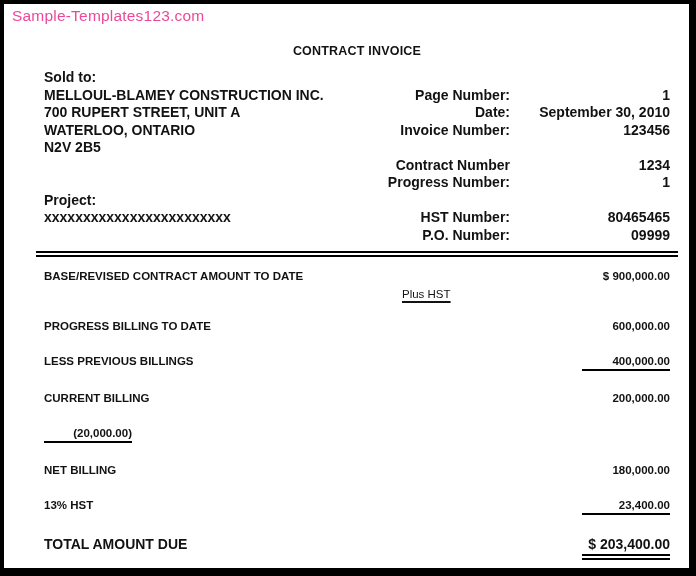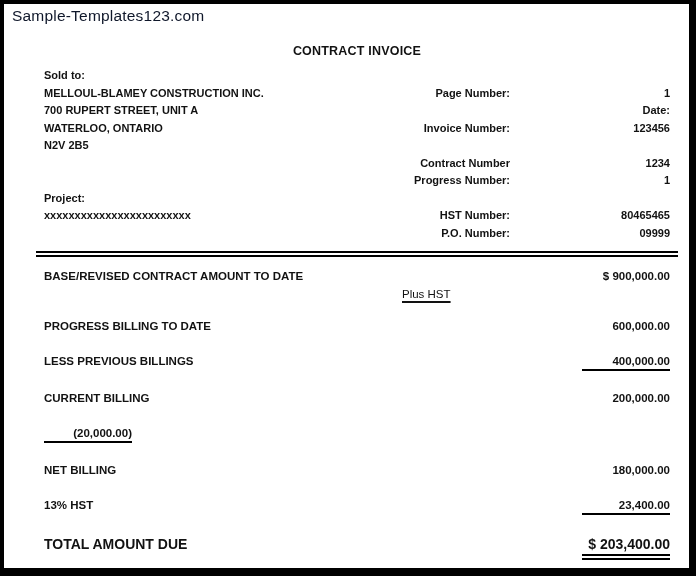--- a/index.html
+++ b/index.html
@@ -9,32 +9,32 @@
     box-sizing:border-box;
     background:#fff;
     border-style:solid; border-color:#000;
     border-width:4px 7px 8px 4px;
     font-family:"Liberation Sans", sans-serif;
     color:#121212;
     overflow:hidden;
   }
   .watermark {
     position:absolute; top:3px; left:8px;
-    font-size:15.5px; font-weight:400; color:#0f172a;
+    font-size:15.5px; font-weight:400; color:#ec4899;
     letter-spacing:0.2px;
   }
   .content { padding:40px 19px 0 40px; }
   .title {
     text-align:center; font-weight:bold; font-size:12.5px;
     letter-spacing:0.2px;
   }
   .hdr { margin-top:11px; }
   .hrow {
     display:flex; align-items:baseline;
-    height:17.5px; font-weight:bold; font-size:11px;
+    height:17.5px; font-weight:bold; font-size:14px;
   }
   .hleft  { width:320px; white-space:nowrap; }
   .hlabel { flex:1; text-align:right; white-space:nowrap; }
   .hvalue { width:160px; text-align:right; white-space:nowrap; }
   .dline {
     margin:7px -8px 0 -8px; height:2px;
     border-top:2px solid #000; border-bottom:2px solid #000;
   }
   .body { margin-top:13px; }
   .brow {
@@ -71,20 +71,21 @@
         <div class="hvalue"></div>
       </div>
       <div class="hrow">
         <div class="hleft">MELLOUL-BLAMEY CONSTRUCTION INC.</div>
         <div class="hlabel">Page Number:</div>
         <div class="hvalue">1</div>
       </div>
       <div class="hrow">
         <div class="hleft">700 RUPERT STREET, UNIT A</div>
         <div class="hlabel">Date:</div>
+        <div class="hvalue">September 30, 2010</div>
       </div>
       <div class="hrow">
         <div class="hleft">WATERLOO, ONTARIO</div>
         <div class="hlabel">Invoice Number:</div>
         <div class="hvalue">123456</div>
       </div>
       <div class="hrow">
         <div class="hleft">N2V 2B5</div>
         <div class="hlabel"></div>
         <div class="hvalue"></div>

